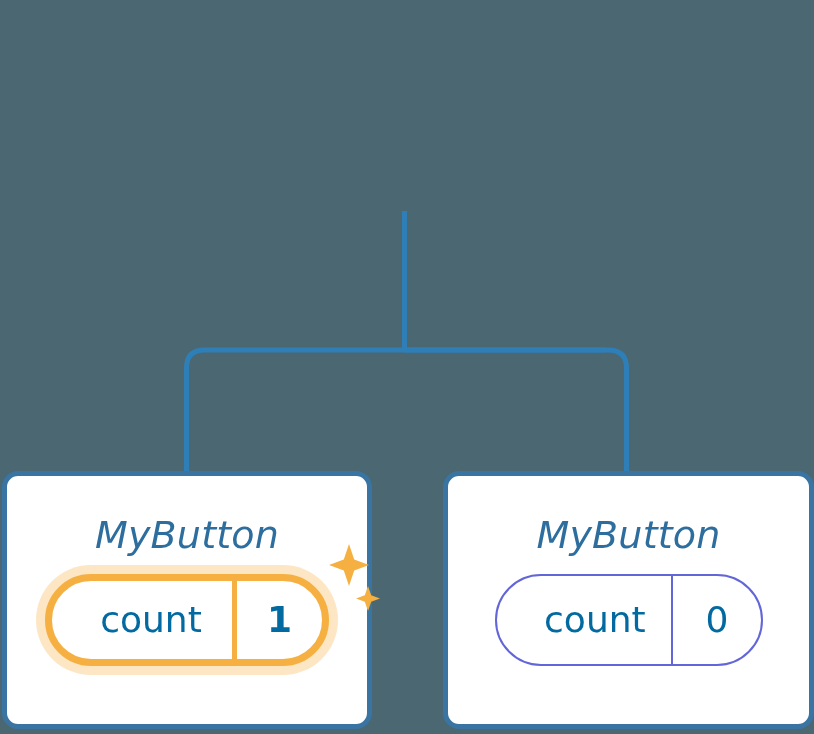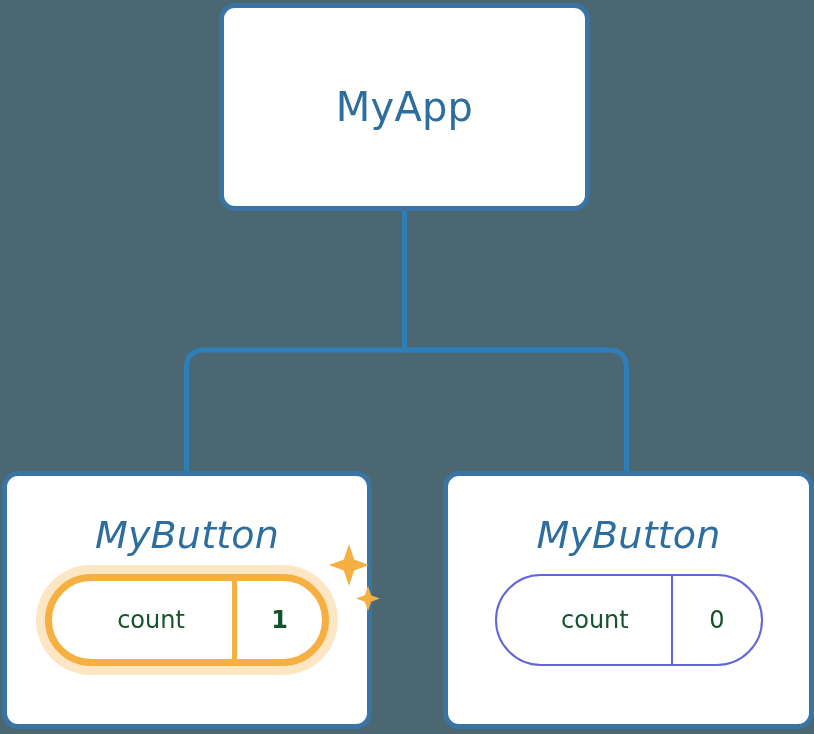--- a/index.html
+++ b/index.html
@@ -123,22 +123,22 @@
   .pill.highlight .pill-divider {
     background: #f5b041;
     width: 5px;
   }
 
   .pill-key,
   .pill-val {
     display: flex;
     align-items: center;
     justify-content: center;
-    color: #14532d;
-    font-size: 24px;
+    color: #0369a1;
+    font-size: 36px;
     line-height: 1;
     box-sizing: border-box;
   }
   .pill.plain .pill-key { width: 176px; padding-left: 22px; }
   .pill.plain .pill-val { width: 88px; font-weight: 400; }
   .pill.highlight .pill-key { width: 182px; padding-left: 18px; }
   .pill.highlight .pill-val { width: 86px; font-weight: 700; }
 
   .pill-divider { flex: 0 0 auto; }
 
@@ -159,23 +159,20 @@
 
   <svg id="connectors" viewBox="0 0 814 734" width="814" height="734">
 
     <path d="M 404.5 211 L 404.5 350" fill="none" stroke="#2e7fb8" stroke-width="5" stroke-linecap="butt"></path>
 
     <path d="M 186.5 471 L 186.5 368 Q 186.5 350 204.5 350 L 605 350" fill="none" stroke="#2e7fb8" stroke-width="5" stroke-linejoin="round"></path>
 
     <path d="M 404 350 L 608 350 Q 626.5 350 626.5 368 L 626.5 471" fill="none" stroke="#2e7fb8" stroke-width="5" stroke-linejoin="round"></path>
   </svg>
 
-  <div id="node-root" class="node node-root">
-    <div class="node-title">MyApp</div>
-  </div>
 
   <div id="node-child-left" class="node node-child">
     <div class="node-title">MyButton</div>
 
     <div class="pill-wrap">
       <div class="pill highlight">
         <div class="pill-key">count</div>
         <div class="pill-divider"></div>
         <div class="pill-val">1</div>
       </div>

